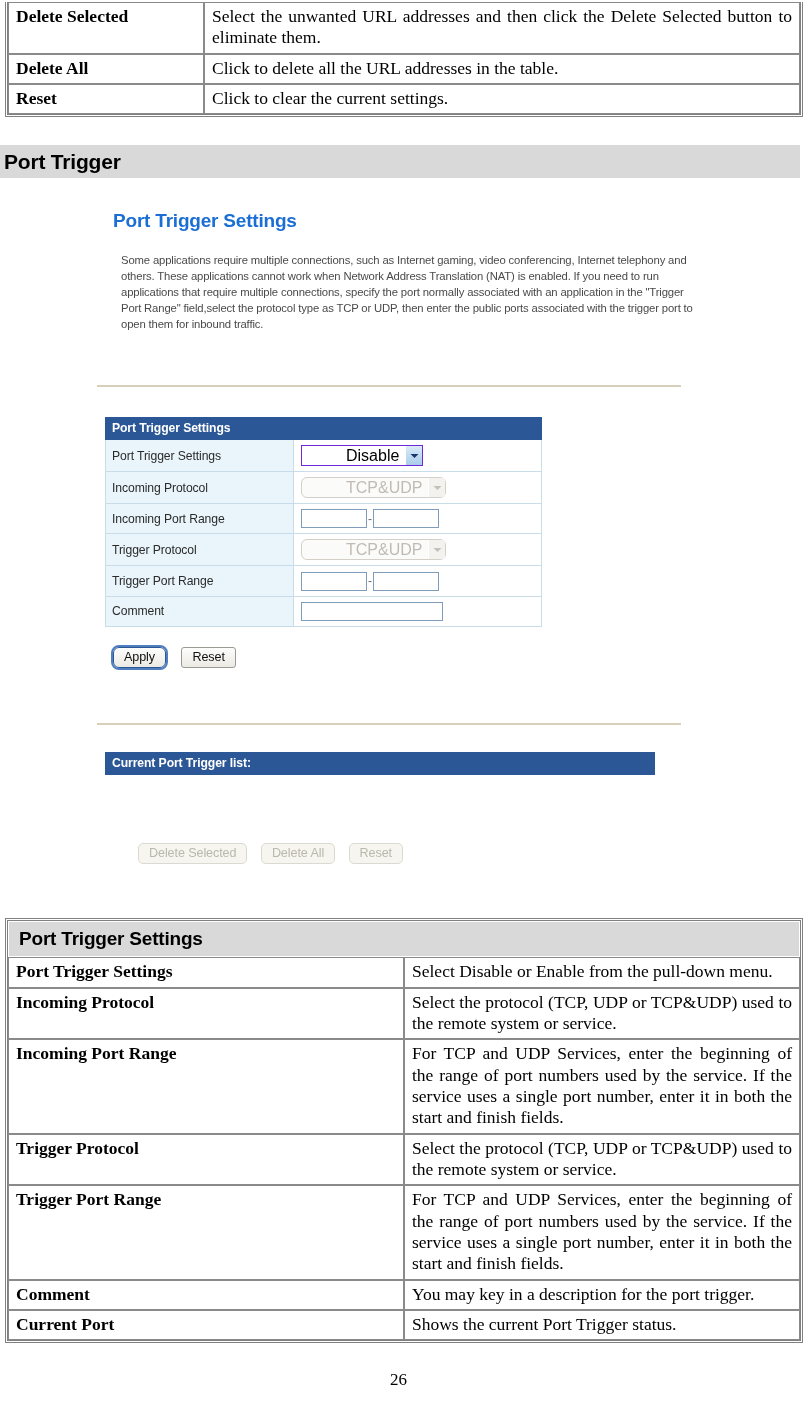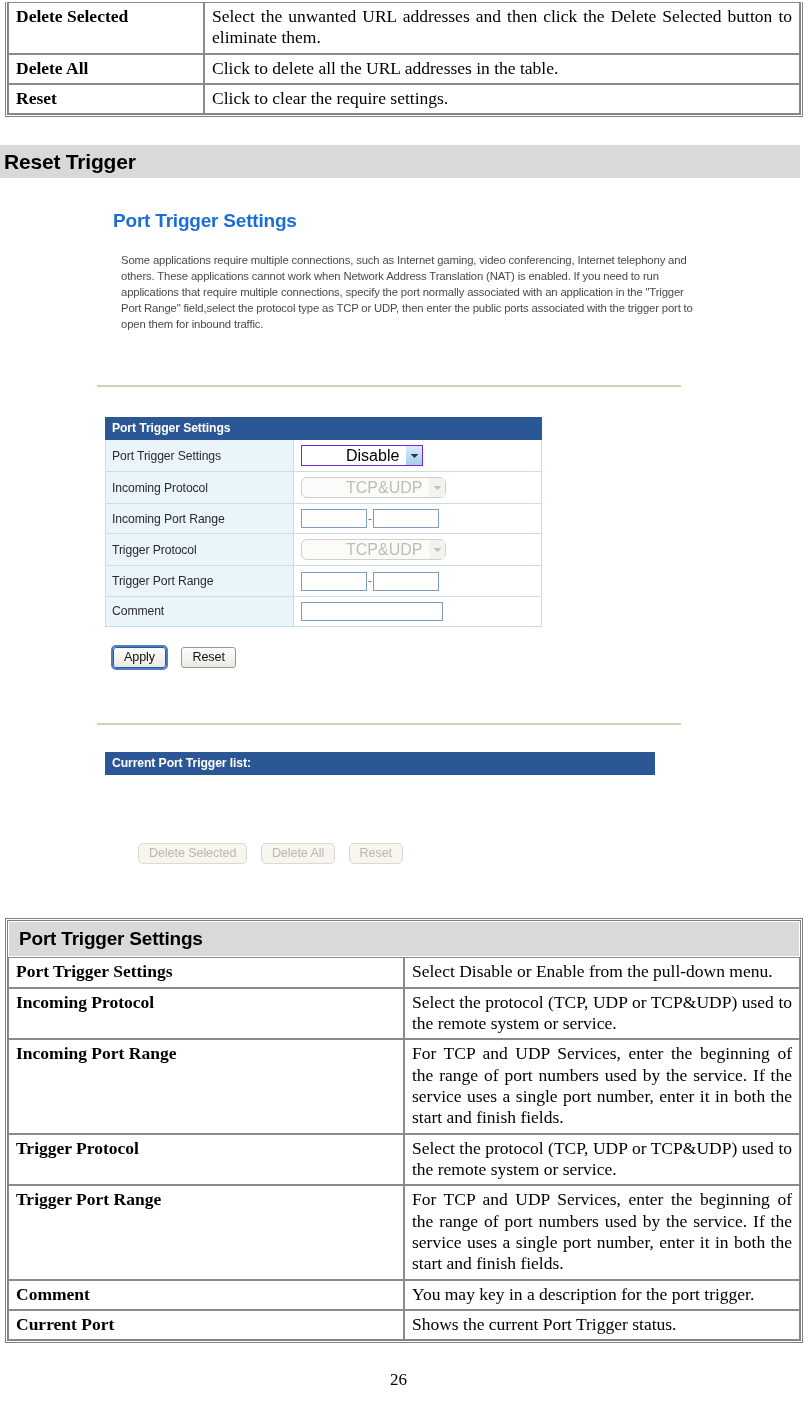--- a/index.html
+++ b/index.html
@@ -221,20 +221,21 @@
     border: 1px solid #9a9a92;
     border-radius: 3px;
     padding: 2px 10px 3px 10px;
     margin-right: 11px;
     letter-spacing: -0.1px;
   }
   .wbtn.primary {
     outline: 2px solid #4f7ec0;
     outline-offset: 0px;
     border-color: #2c5796;
+    border-radius: 6px;
   }
   .wbtn.disabled {
     color: #bab7ad;
     background: #f6f5ef;
     border: 1px solid #dcdad0;
     border-radius: 5px;
   }
 
   
   #list-table {
@@ -300,28 +301,28 @@
       <tr>
         <td class="label">Delete Selected</td>
         <td class="desc">Select the unwanted URL addresses and then click the Delete Selected button to eliminate them.</td>
       </tr>
       <tr>
         <td class="label">Delete All</td>
         <td class="desc nojust">Click to delete all the URL addresses in the table.</td>
       </tr>
       <tr>
         <td class="label">Reset</td>
-        <td class="desc nojust">Click to clear the require settings.</td>
+        <td class="desc nojust">Click to clear the current settings.</td>
       </tr>
     </tbody>
   </table>
 </div>
 
 <div class="section-bar">
-  <span class="section-title">Reset Trigger</span>
+  <span class="section-title">Port Trigger</span>
 </div>
 
 <div class="router-shot">
 
   <div class="router-title">Port Trigger Settings</div>
 
   <div class="router-desc">Some applications require multiple connections, such as Internet gaming, video conferencing, Internet telephony and others. These applications cannot work when Network Address Translation (NAT) is enabled. If you need to run applications that require multiple connections, specify the port normally associated with an application in the "Trigger Port Range" field,select the protocol type as TCP or UDP, then enter the public ports associated with the trigger port to open them for inbound traffic.</div>
 
   <div class="rule" id="rule-1"></div>
 

